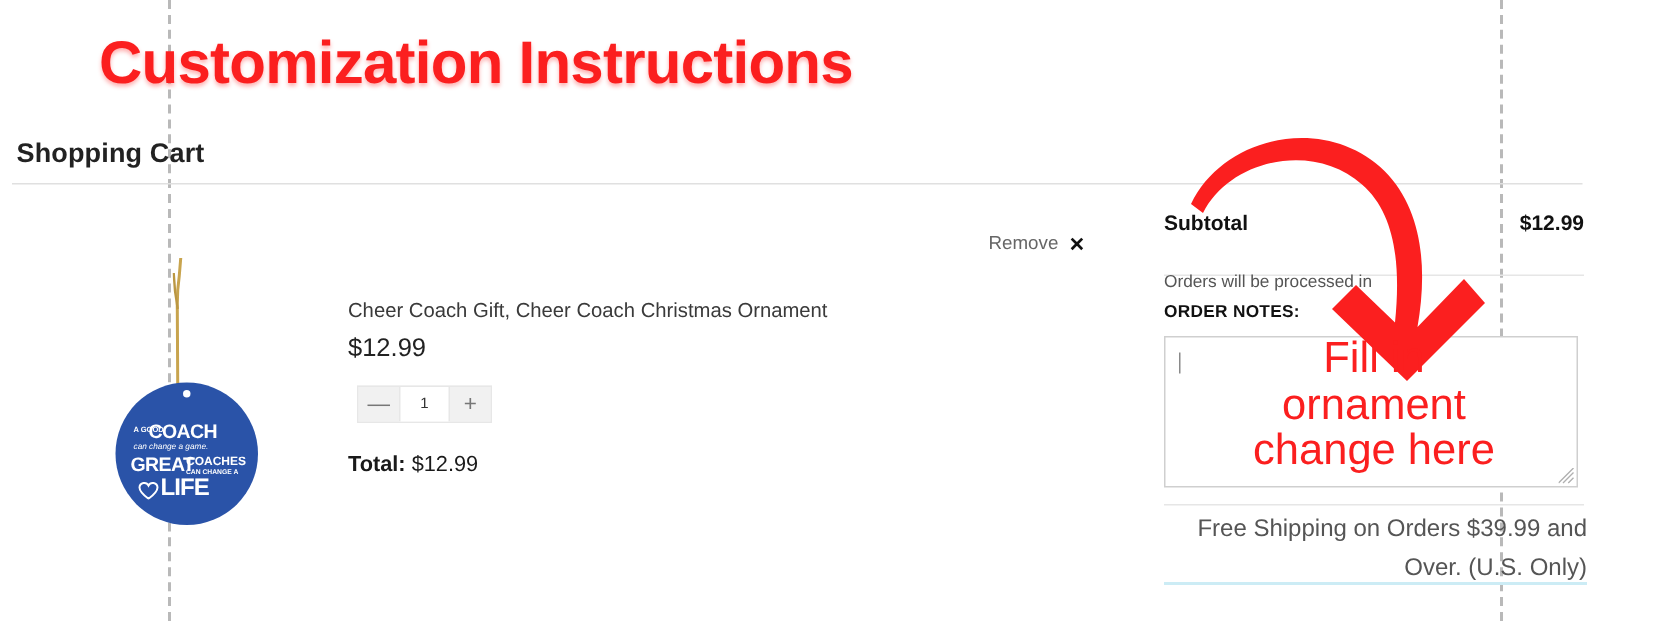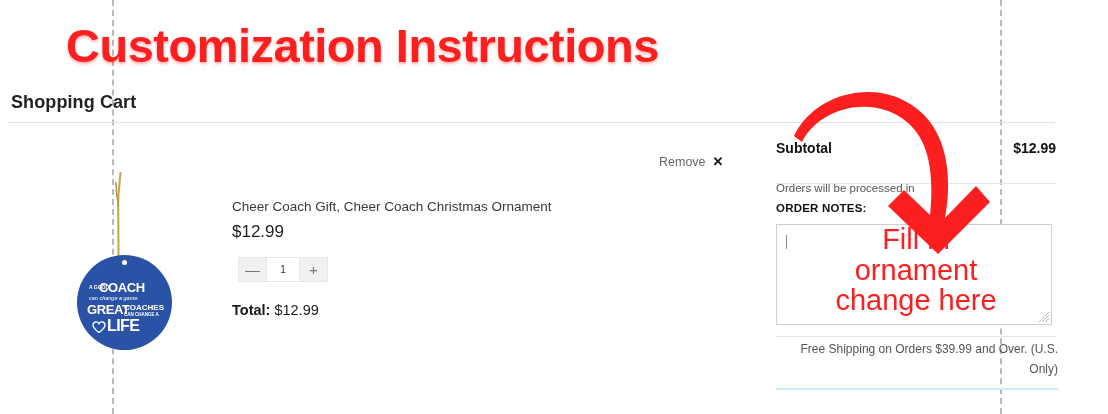--- a/index.html
+++ b/index.html
@@ -27,21 +27,21 @@
     pointer-events: none;
   }
   #guide-left  { left: 112px; }
   #guide-right { left: 1000px; }
 
   
   #anno-title {
     position: absolute;
     left: 66px;
     top: 22px;
-    font-size: 47px;
+    font-size: 40px;
     font-weight: bold;
     color: #fb1f1f;
     letter-spacing: -0.5px;
     white-space: nowrap;
     text-shadow: 0 2px 3px rgba(251,31,31,0.35);
     line-height: 1;
   }
 
   
   #cart-heading {
@@ -168,21 +168,21 @@
     color: #1a1a1a;
   }
   #product-total b { font-weight: bold; margin-top: 38px; }
 
   
   #remove-link {
     position: absolute;
     left: 659px;
     top: 155px;
     display: flex;
-    align-items: flex-start;
+    align-items: flex-end;
     gap: 7px;
     font-size: 12.5px;
     color: #666;
     cursor: pointer;
   }
   #remove-x {
     font-size: 13px;
     color: #111;
     font-weight: bold;
     line-height: 1;
@@ -253,21 +253,21 @@
     right: 1px;
     bottom: 1px;
     width: 11px;
     height: 11px;
   }
   #shipping-note {
     position: absolute;
     left: 0;
     top: 200px;
     width: 282px;
-    font-size: 12px;
+    font-size: 16px;
     color: #555;
     line-height: 1.65;
   }
   #shipping-underline {
     position: absolute;
     left: 0;
     top: 248px;
     width: 282px;
     height: 2px;
     background: #ccecf5;

